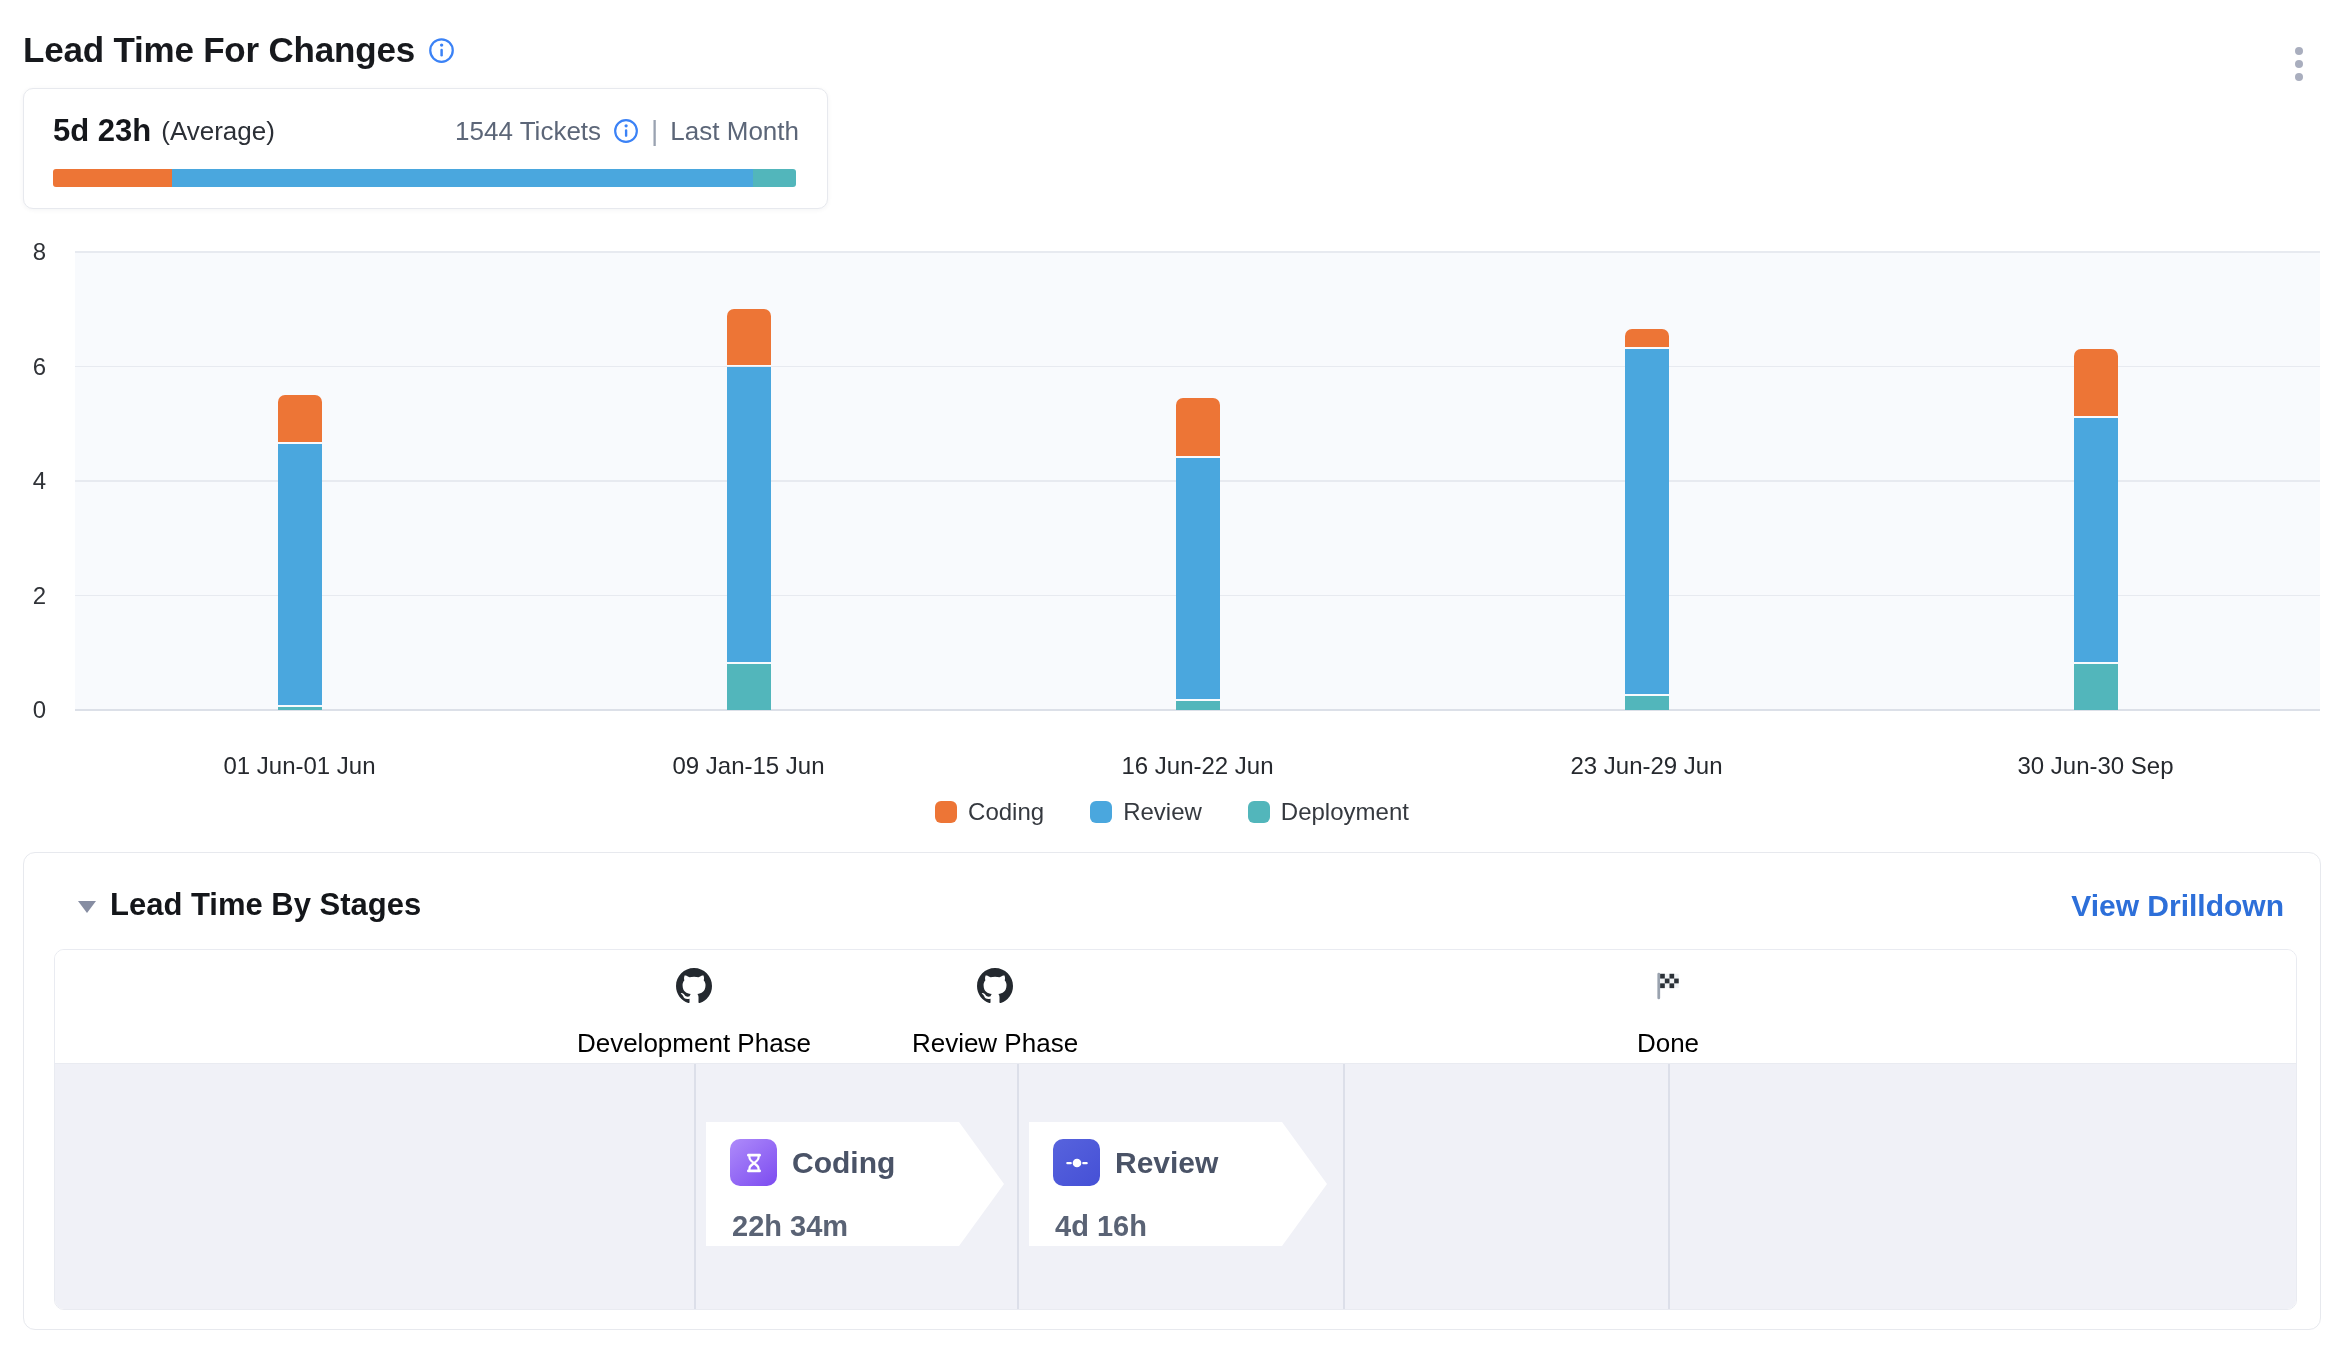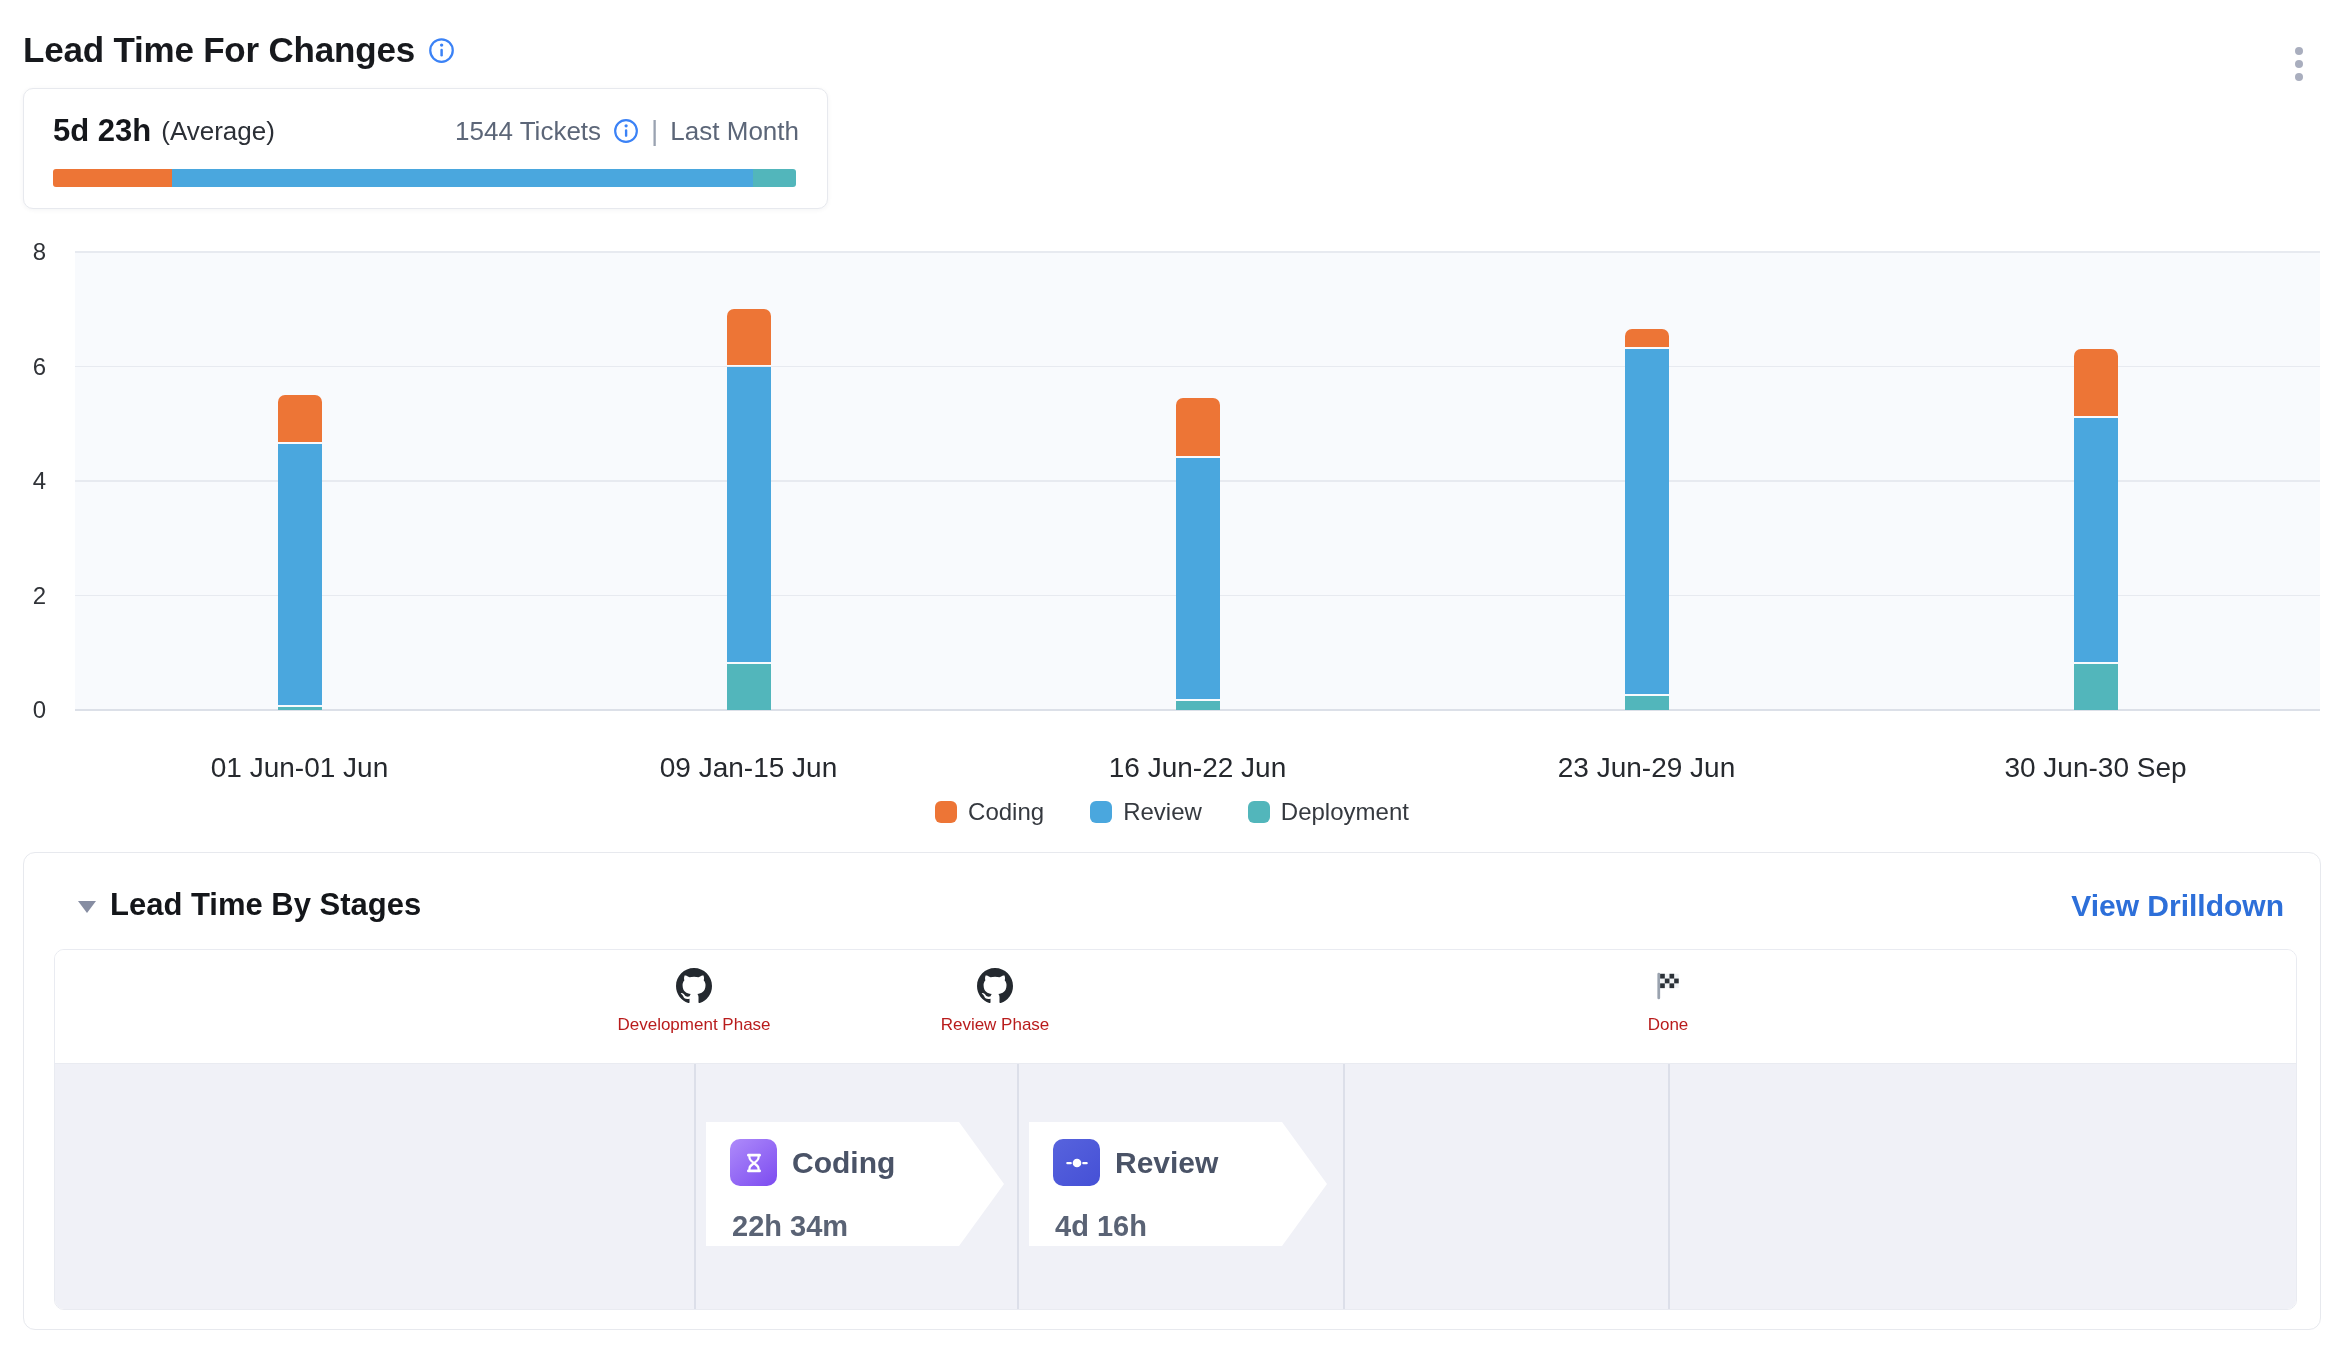--- a/index.html
+++ b/index.html
@@ -28,39 +28,39 @@
   
   .chart-section { position:absolute; left:0; top:240px; width:2344px; height:606px; }
   .plot-area { position:absolute; left:75px; top:12px; width:2245px; height:458px; background:#F8FAFD; }
   .gridline { position:absolute; left:0; right:0; height:1.5px; background:#E7EAF0; }
   .gridline.base { background:#DCE0E8; }
   .y-tick { position:absolute; left:0; width:46px; text-align:right; font-size:24px; color:#303338; }
   .band { position:absolute; top:0; height:100%; }
   .bar { position:absolute; left:50%; margin-left:-22px; width:44px; height:100%; }
   .bar-seg { position:absolute; left:0; width:100%; }
   .x-axis { position:absolute; left:75px; top:512px; width:2245px; display:flex; }
-  .x-label { width:449px; text-align:center; font-size:28px; color:#26292E; }
+  .x-label { width:449px; text-align:center; font-size:24px; color:#26292E; }
   .legend { position:absolute; left:0; top:558px; width:100%; display:flex; justify-content:center; gap:46px; }
   .legend-item { display:flex; align-items:center; gap:11px; cursor:pointer; }
   .legend-swatch { width:22px; height:22px; border-radius:6px; }
   .legend-label { font-size:24px; color:#35393F; }
 
   
   .stages-panel { position:absolute; left:23px; top:852px; width:2298px; height:478px; background:#fff;
     border:1.5px solid #E7E9EE; border-radius:12px; }
   .collapse-arrow { position:absolute; left:54px; top:48px; width:0; height:0;
     border-left:9px solid transparent; border-right:9px solid transparent; border-top:12px solid #868DA2; cursor:pointer; }
   .stages-title { position:absolute; left:86px; top:34px; font-size:31px; font-weight:700; color:#14161A; }
   .drilldown { position:absolute; right:36px; top:36px; font-size:30px; font-weight:700; cursor:pointer; text-decoration:none; }
 
   .stages-table { position:absolute; left:30px; top:96px; width:2243px; height:361px; border:1.5px solid #E9EBF1; border-radius:10px; overflow:hidden; background:#fff; }
   .phases-row { position:relative; height:114px; background:#fff; border-bottom:1.5px solid #E9EBF1; }
   .phase { position:absolute; top:16px; width:260px; transform:translateX(-50%); text-align:center; }
   .phase .phase-icon { height:40px; display:flex; align-items:center; justify-content:center; }
-  .phase-label { margin-top:9px; font-size:17px; color:#b91c1c; }
+  .phase-label { margin-top:22px; font-size:26px; color:#000000; }
   .stages-body { position:relative; height:245px; background:#F0F1F7; }
   .vline { position:absolute; top:0; bottom:0; width:1.5px; background:#DCDFE9; }
 
   .stage-card { position:absolute; top:58px; width:298px; height:124px; background:#fff; cursor:pointer;
     clip-path:polygon(0 0, calc(100% - 45px) 0, 100% 50%, calc(100% - 45px) 100%, 0 100%); }
   .card-head { position:absolute; left:24px; top:17px; display:flex; align-items:center; gap:15px; }
   .card-icon { width:47px; height:47px; border-radius:10px; display:flex; align-items:center; justify-content:center; }
   .card-title { font-size:30px; font-weight:700; color:#4A5367; }
   .card-value { position:absolute; left:26px; top:88px; font-size:29px; font-weight:700; color:#5A6375; }
 </style>

